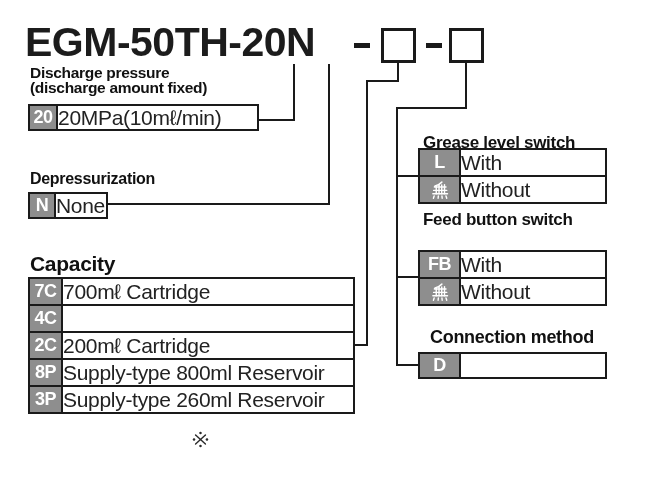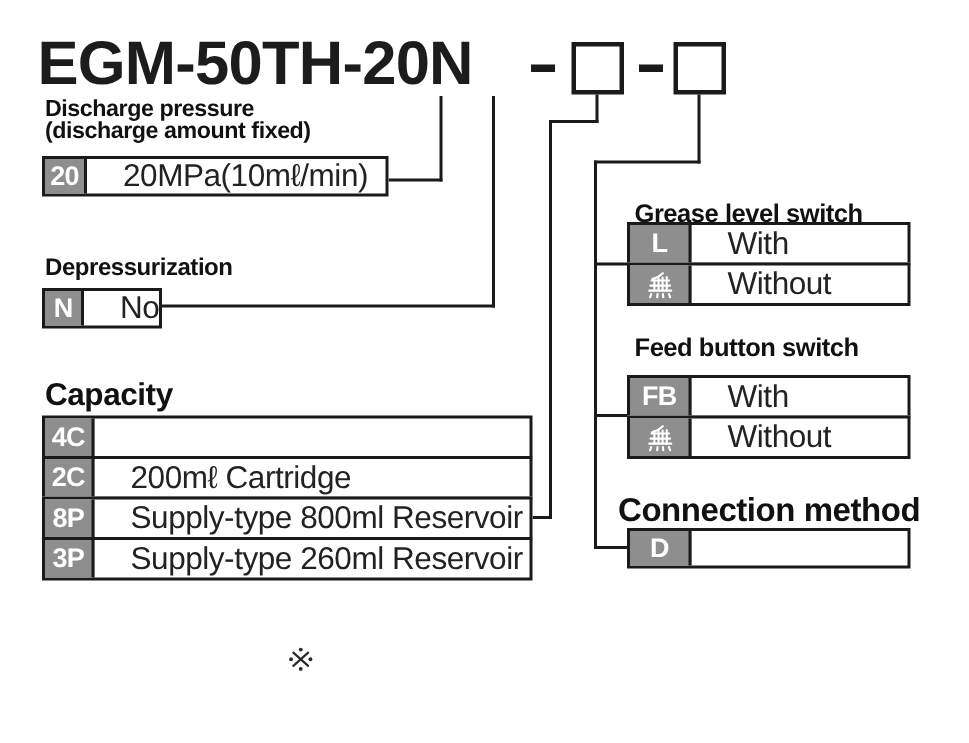--- a/index.html
+++ b/index.html
@@ -22,34 +22,34 @@
   .option-box{position:absolute;top:28px;width:29px;height:29px;border:3px solid #1a1a1a;background:#fff;}
   #obox1{left:381px;}
   #obox2{left:449px;}
   
   .heading{position:absolute;font-weight:bold;white-space:nowrap;letter-spacing:-0.3px;color:#111;}
   #h-disch1{left:30px;top:64px;font-size:15.5px;}
   #h-disch2{left:30px;top:79px;font-size:15.5px;}
   #h-depr{left:30px;top:170px;font-size:16px;}
   #h-cap{left:30px;top:252px;font-size:21px;}
   #h-grease{left:423px;top:133px;font-size:17px;}
-  #h-feed{left:423px;top:222px;font-size:17px;}
-  #h-conn{left:412px;top:327px;font-size:22px;}
+  #h-feed{left:423px;top:210px;font-size:17px;}
+  #h-conn{left:430px;top:327px;font-size:18px;}
   
   .tbl{position:absolute;}
   .t-row{display:flex;border:2px solid #1a1a1a;background:#fff;box-sizing:border-box;height:29px;}
   .t-row + .t-row{margin-top:-2px;}
   .code-cell{
     background:#8e8e8e;color:#fff;font-weight:bold;font-size:18px;letter-spacing:-0.5px;
     display:flex;align-items:center;justify-content:center;
     border-right:2px solid #1a1a1a;flex:none;box-sizing:border-box;
   }
   .code-cell svg{display:block;}
   .value-cell{
-    flex:1;display:flex;align-items:center;padding-left:24px;
+    flex:1;display:flex;align-items:center;padding-left:0;
     font-size:21px;letter-spacing:-0.3px;color:#222;white-space:nowrap;overflow:hidden;
   }
   #tbl-discharge{left:28px;top:104px;width:231px;}
   #tbl-discharge .t-row{height:27px;}
   #tbl-discharge .code-cell{width:28px;}
   #tbl-depr{left:28px;top:192px;width:80px;}
   #tbl-depr .t-row{height:27px;}
   #tbl-depr .code-cell{width:26px;}
   #tbl-capacity{left:28px;top:277px;width:327px;}
   #tbl-capacity .code-cell{width:33px;}
@@ -105,20 +105,24 @@
   <div class="heading" id="h-depr">Depressurization</div>
   <div class="tbl" id="tbl-depr">
       <div class="t-row">
         <div class="code-cell">N</div>
         <div class="value-cell">None</div>
       </div>
     </div>
 
   <div class="heading" id="h-cap">Capacity</div>
   <div class="tbl" id="tbl-capacity">
+      <div class="t-row">
+        <div class="code-cell">7C</div>
+        <div class="value-cell">700mℓ Cartridge</div>
+      </div>
       <div class="t-row">
         <div class="code-cell">4C</div>
       </div>
       <div class="t-row">
         <div class="code-cell">2C</div>
         <div class="value-cell">200mℓ Cartridge</div>
       </div>
       <div class="t-row">
         <div class="code-cell">8P</div>
         <div class="value-cell">Supply-type 800ml Reservoir</div>

